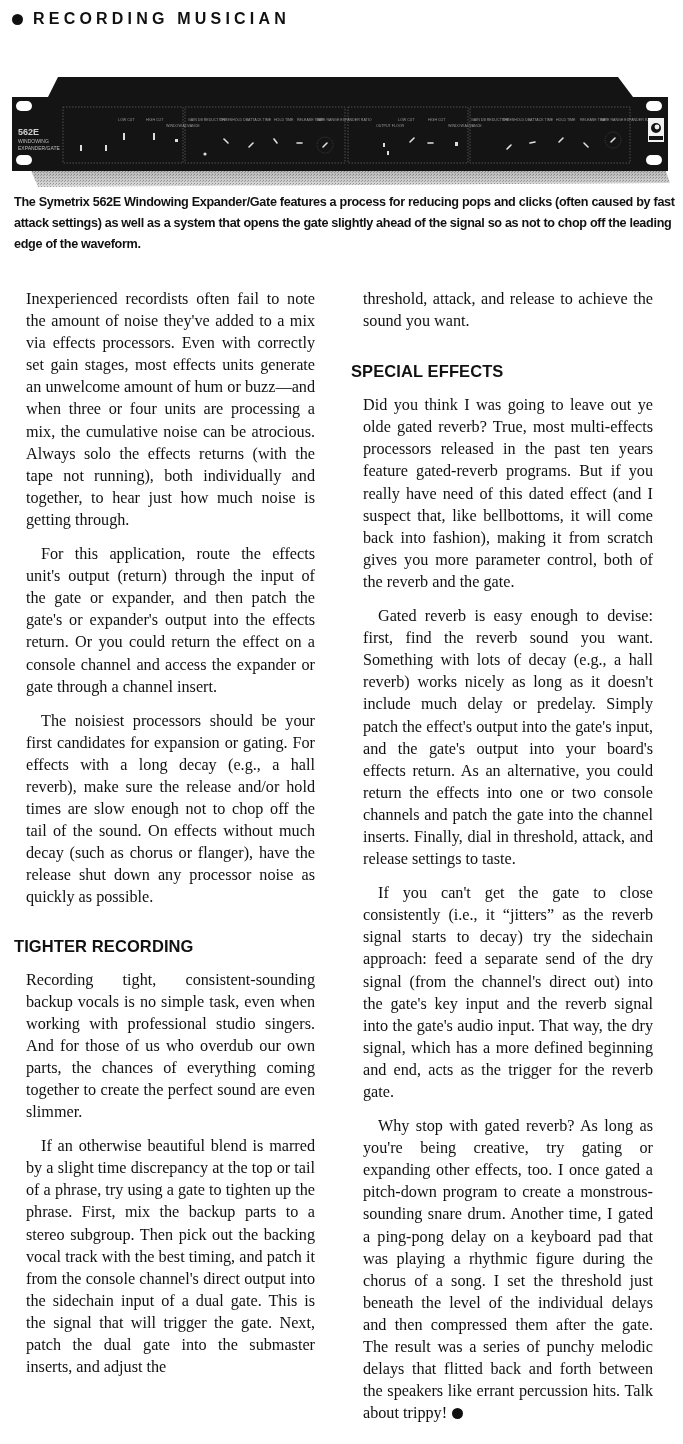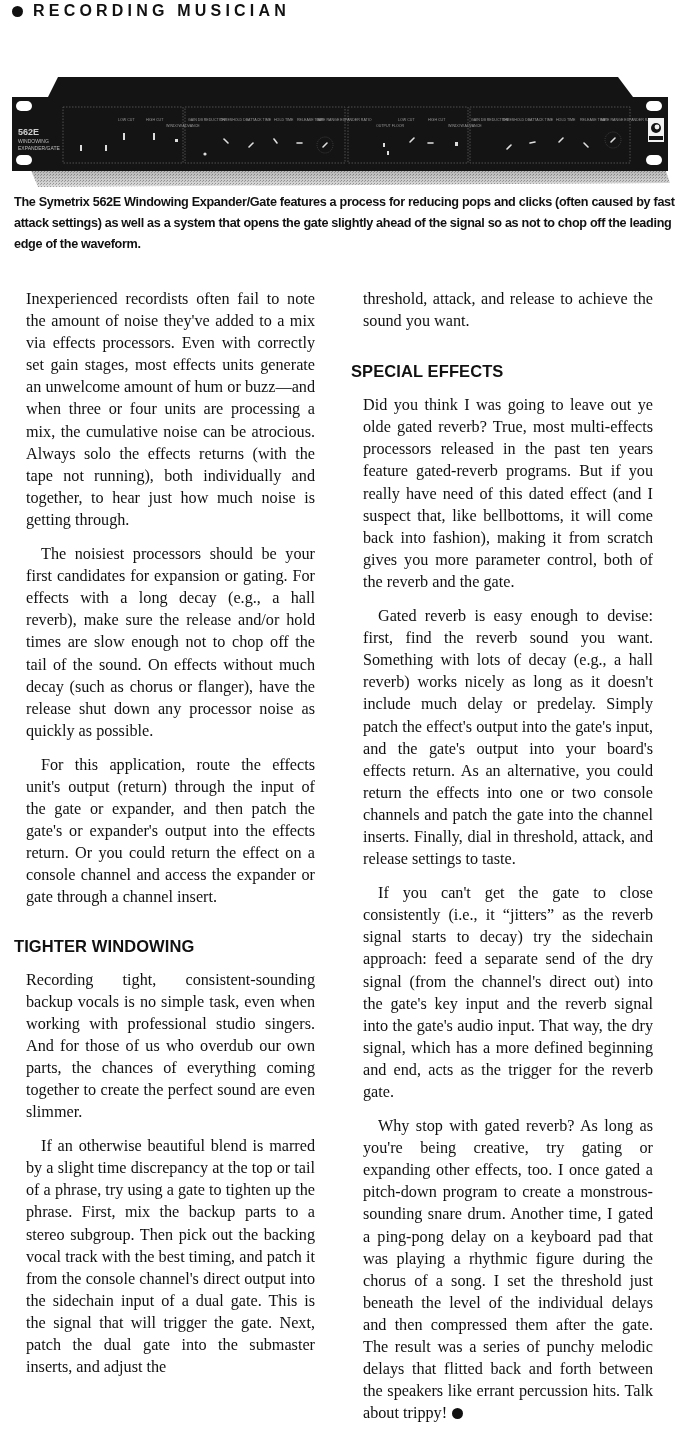--- a/index.html
+++ b/index.html
@@ -1,17 +1,17 @@
 <!DOCTYPE html>
 <html><head>
 <meta charset="utf-8">
 <style>
   html, body { margin: 0; padding: 0; background: #ffffff; }
   body { width: 683px; height: 1444px; position: relative; overflow: hidden; color: #111; }
-  .header { position: absolute; left: 12px; top: 2px; display: flex; align-items: center; }
+  .header { position: absolute; left: 12px; top: 10px; display: flex; align-items: center; }
   .header .dot { width: 11px; height: 11px; border-radius: 50%; background: #111; margin-right: 10px; }
   .header .title { font-family: "Liberation Sans", sans-serif; font-weight: bold; font-size: 16px; letter-spacing: 4.2px; }
 
   .device { position: absolute; left: 8px; top: 75px; width: 668px; height: 120px; }
   .caption { position: absolute; left: 14px; top: 191px; width: 660px; font-family: "Liberation Sans", sans-serif; font-weight: bold; font-size: 13.6px; line-height: 21px; letter-spacing: -0.35px; transform: scaleX(0.93); transform-origin: left top; width: 712px; }
 
   .col { position: absolute; top: 276px; font-family: "Liberation Serif", serif; font-size: 16.2px; line-height: 22.1px; text-align: justify; }
   .col.left { left: 14px; width: 313px; }
   .col.right { left: 351px; width: 314px; top: 276px; }
   .col h2 { font-family: "Liberation Sans", sans-serif; font-weight: bold; font-size: 16.5px; margin: 0; line-height: 22px; letter-spacing: 0.1px; }
@@ -113,24 +113,24 @@
   <rect x="640" y="43" width="16" height="24" fill="#f2f2f2"></rect>
   <circle cx="648" cy="53" r="5" fill="#141414"></circle>
   <circle cx="649" cy="52" r="2.4" fill="#f2f2f2"></circle>
   <rect x="641" y="61" width="14" height="4" fill="#141414"></rect>
 </svg>
 
 <div class="caption">The Symetrix 562E Windowing Expander/Gate features a process for reducing pops and clicks (often caused by fast attack settings) as well as a system that opens the gate slightly ahead of the signal so as not to chop off the leading edge of the waveform.</div>
 
 <div class="col left">
   <p>Inexperienced recordists often fail to note the amount of noise they've added to a mix via effects processors. Even with correctly set gain stages, most effects units generate an unwelcome amount of hum or buzz—and when three or four units are processing a mix, the cumulative noise can be atrocious. Always solo the effects returns (with the tape not running), both individually and together, to hear just how much noise is getting through.</p>
+  <p class="ind">For this application, route the effects unit's output (return) through the input of the gate or expander, and then patch the gate's or expander's output into the effects return. Or you could return the effect on a console channel and access the expander or gate through a channel insert.</p>
   <p class="ind">The noisiest processors should be your first candidates for expansion or gating. For effects with a long decay (e.g., a hall reverb), make sure the release and/or hold times are slow enough not to chop off the tail of the sound. On effects without much decay (such as chorus or flanger), have the release shut down any processor noise as quickly as possible.</p>
-  <p class="ind">For this application, route the effects unit's output (return) through the input of the gate or expander, and then patch the gate's or expander's output into the effects return. Or you could return the effect on a console channel and access the expander or gate through a channel insert.</p>
   <div class="gap"></div>
-  <h2>TIGHTER WINDOWING</h2>
+  <h2>TIGHTER RECORDING</h2>
   <p>Recording tight, consistent-sounding backup vocals is no simple task, even when working with professional studio singers. And for those of us who overdub our own parts, the chances of everything coming together to create the perfect sound are even slimmer.</p>
   <p class="ind" id="split-para">If an otherwise beautiful blend is marred by a slight time discrepancy at the top or tail of a phrase, try using a gate to tighten up the phrase. First, mix the backup parts to a stereo subgroup. Then pick out the backing vocal track with the best timing, and patch it from the console channel's direct output into the sidechain input of a dual gate. This is the signal that will trigger the gate. Next, patch the dual gate into the submaster inserts, and adjust the</p>
 </div>
 
 <div class="col right">
   <p>threshold, attack, and release to achieve the sound you want.</p>
   <div class="gap2"></div>
   <h2>SPECIAL EFFECTS</h2>
   <p>Did you think I was going to leave out ye olde gated reverb? True, most multi-effects processors released in the past ten years feature gated-reverb programs. But if you really have need of this dated effect (and I suspect that, like bellbottoms, it will come back into fashion), making it from scratch gives you more parameter control, both of the reverb and the gate.</p>
   <p class="ind">Gated reverb is easy enough to devise: first, find the reverb sound you want. Something with lots of decay (e.g., a hall reverb) works nicely as long as it doesn't include much delay or predelay. Simply patch the effect's output into the gate's input, and the gate's output into your board's effects return. As an alternative, you could return the effects into one or two console channels and patch the gate into the channel inserts. Finally, dial in threshold, attack, and release settings to taste.</p>

